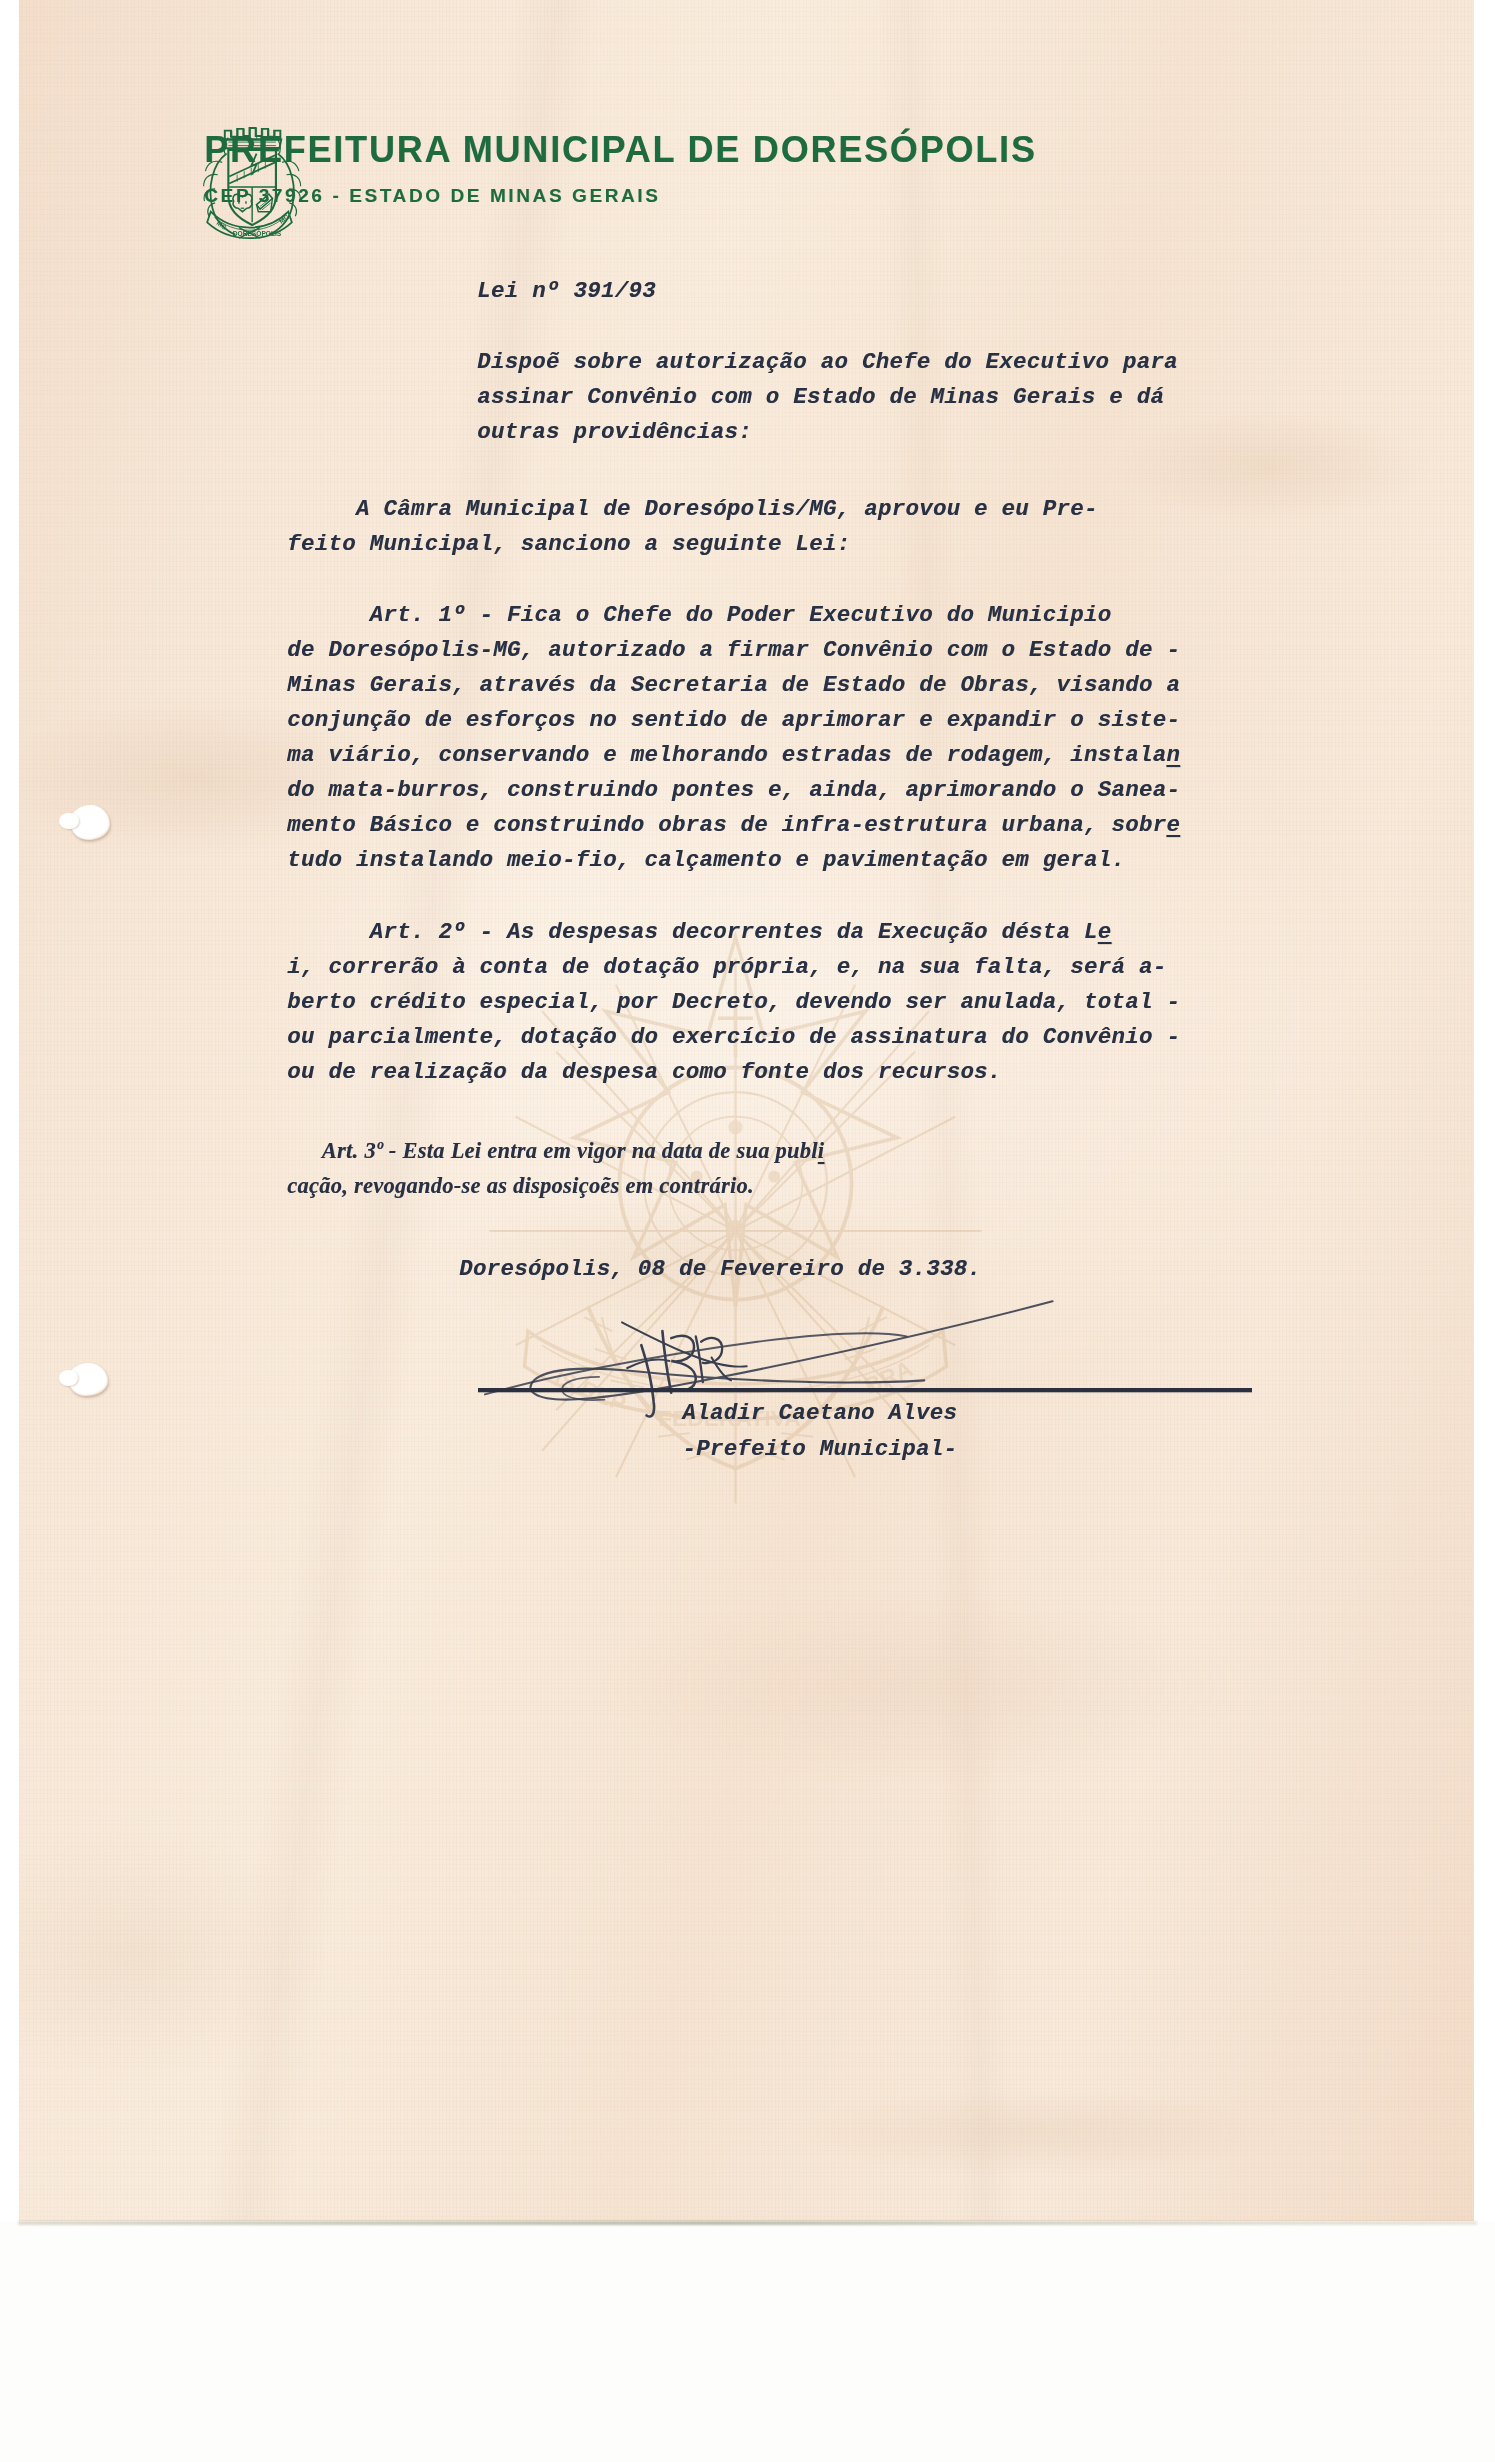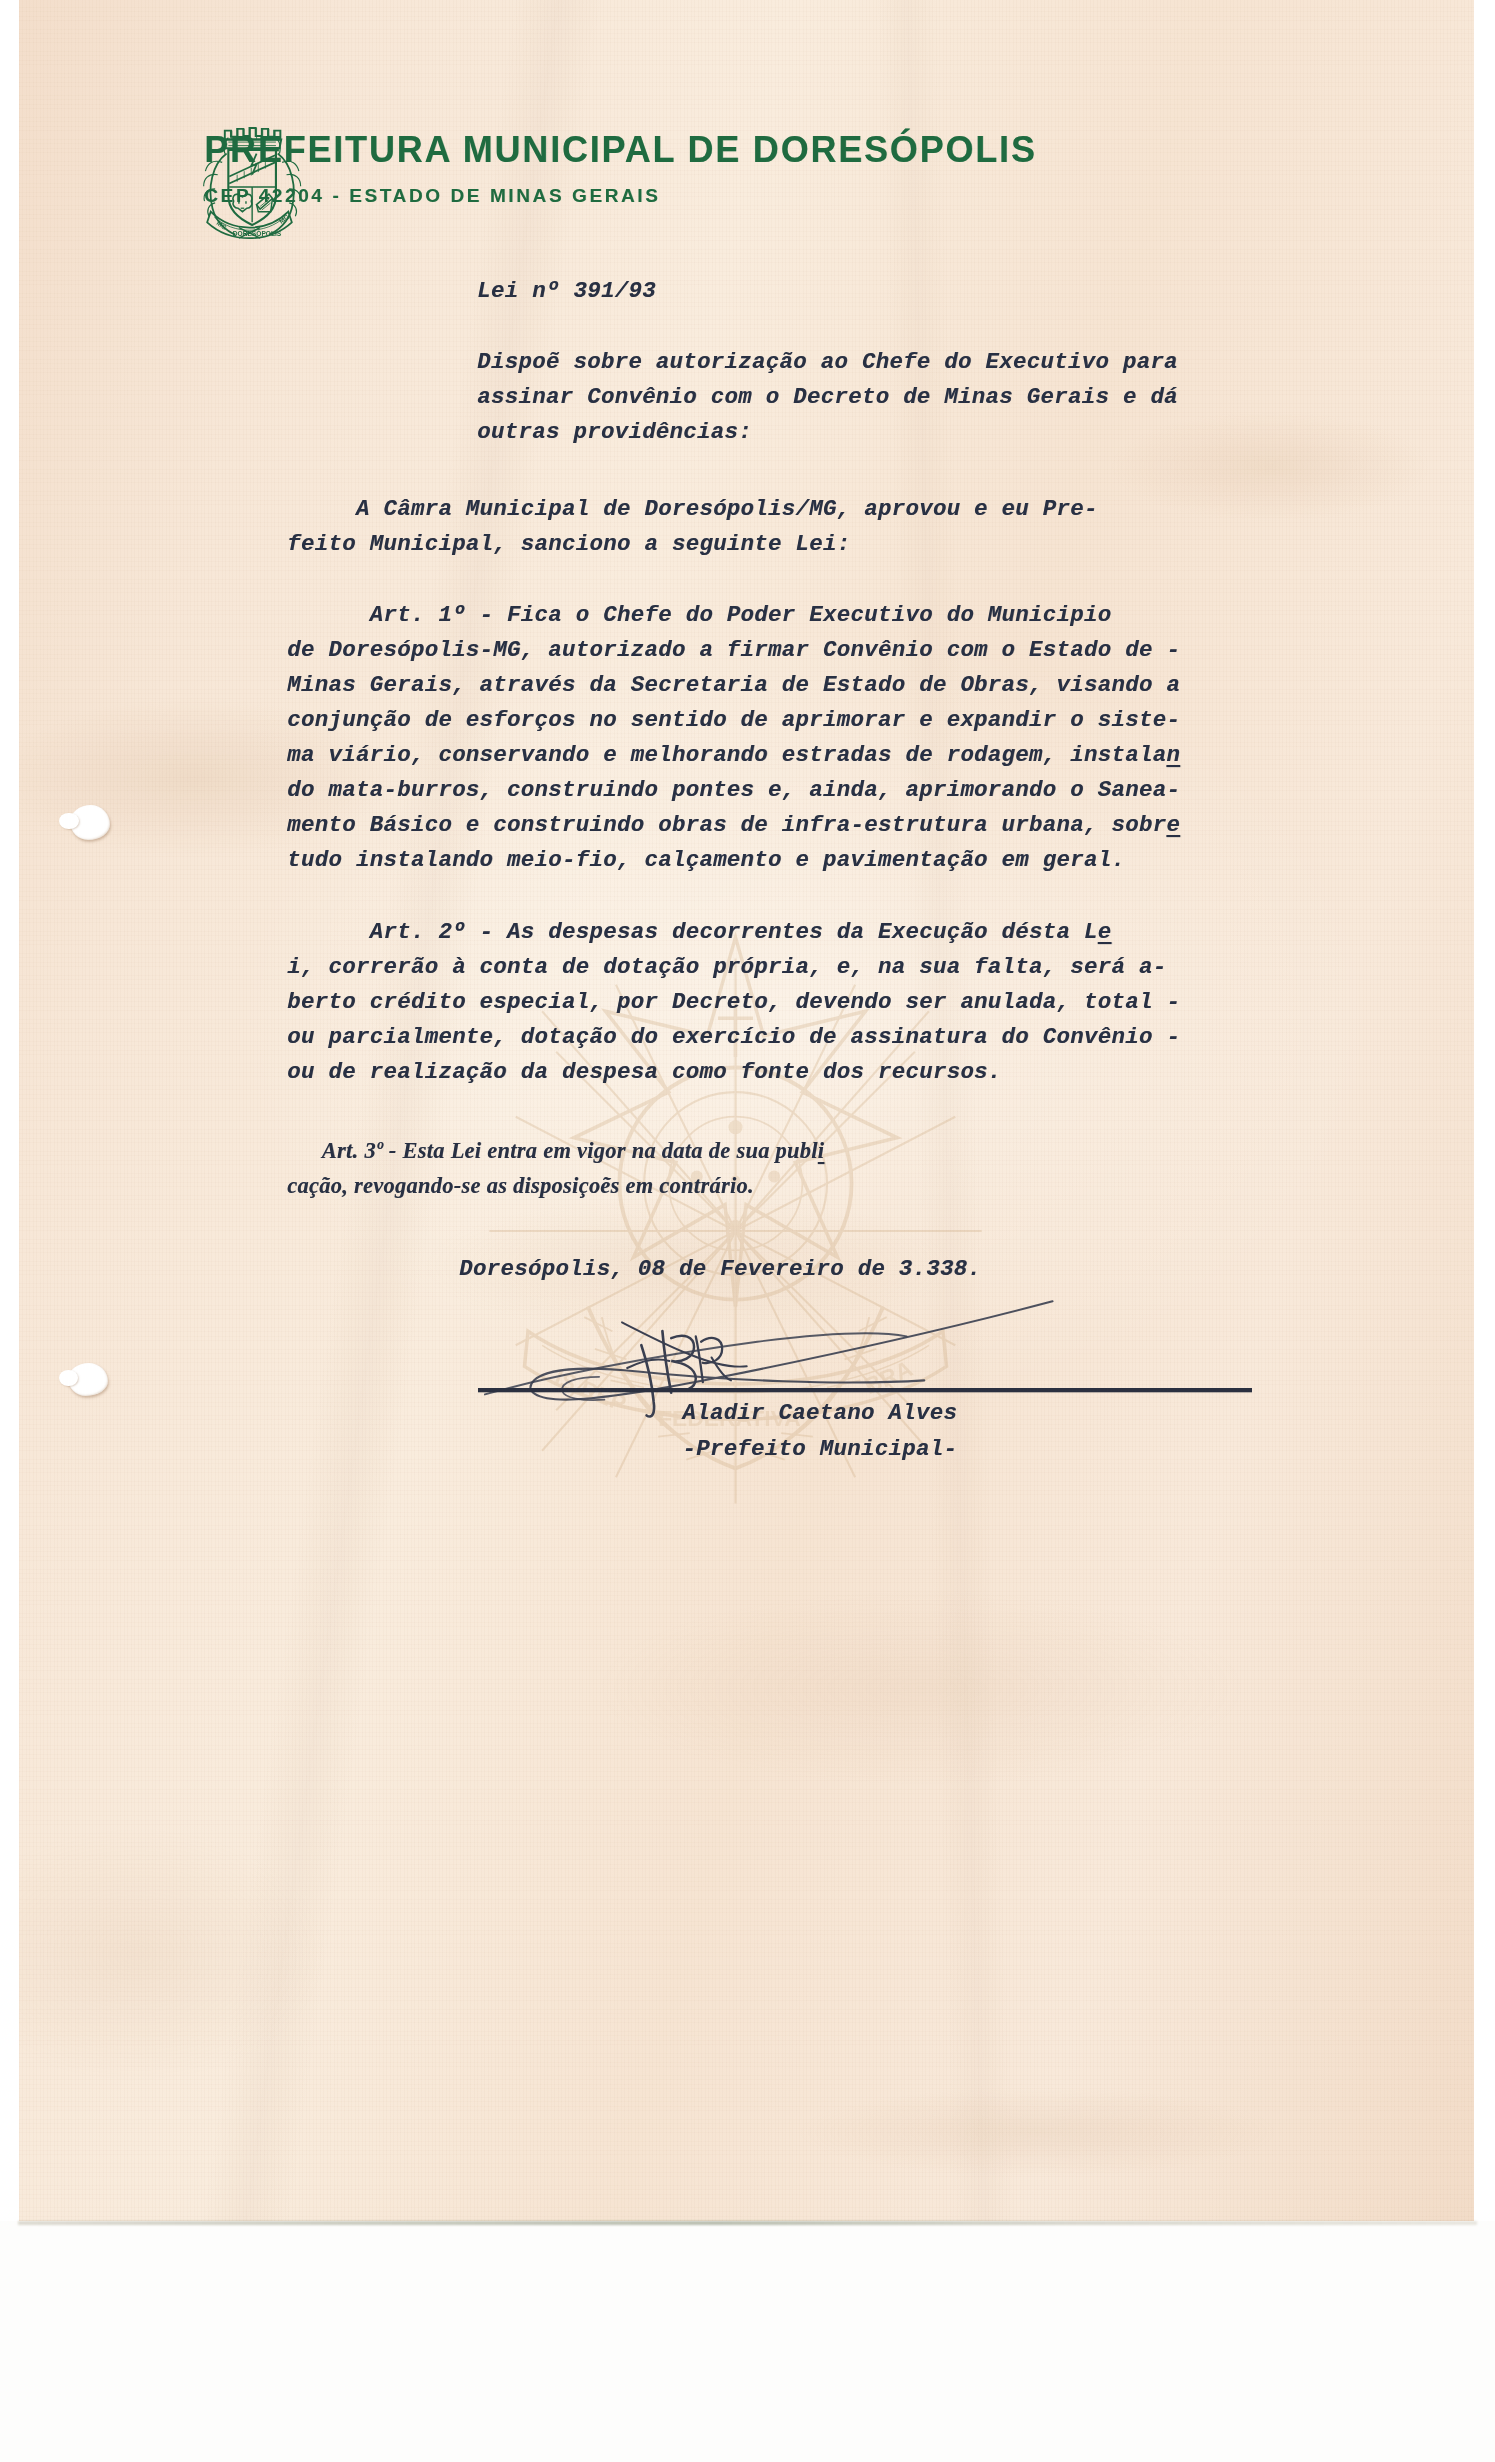--- a/index.html
+++ b/index.html
@@ -358,29 +358,29 @@
           <g fill="#1f6b40" font-family="'Liberation Sans', sans-serif" font-size="7.5" font-weight="700">
             <text x="26" y="126" transform="rotate(36 26 126)">MG</text>
             <text x="45" y="139">DORESÓPOLIS</text>
             <text x="100" y="126" transform="rotate(-36 100 126)">MG</text>
           </g>
         </svg>
       </div>
 
       <div class="header-text">
         <div class="org-title" style="color: rgb(31, 107, 64);">PREFEITURA  MUNICIPAL  DE  DORESÓPOLIS</div>
-        <div class="org-sub" style="color: rgb(31, 107, 64);">CEP 42204 - ESTADO DE MINAS GERAIS</div>
+        <div class="org-sub" style="color: rgb(31, 107, 64);">CEP 37926 - ESTADO DE MINAS GERAIS</div>
       </div>
     </div>
 
     <div class="body">
 
       <div class="blk tw" id="blk-lawno" style="color: rgb(40, 48, 67);">Lei nº 391/93</div>
 
-      <div class="blk tw" id="blk-ementa" style="color: rgb(40, 48, 67);"><span class="line">Dispoẽ sobre autorização ao Chefe do Executivo para</span><span class="line">assinar Convênio com o Decreto de Minas Gerais e dá</span><span class="line">outras providências:</span></div>
+      <div class="blk tw" id="blk-ementa" style="color: rgb(40, 48, 67);"><span class="line">Dispoẽ sobre autorização ao Chefe do Executivo para</span><span class="line">assinar Convênio com o Estado de Minas Gerais e dá</span><span class="line">outras providências:</span></div>
 
       <div class="blk tw" id="blk-preamble" style="color: rgb(40, 48, 67);"><span class="line">     A Câmra Municipal de Doresópolis/MG, aprovou e eu Pre-</span><span class="line">feito Municipal, sanciono a seguinte Lei:</span></div>
 
       <div class="blk tw" id="blk-art1" style="color: rgb(40, 48, 67);"><span class="line">      Art. 1º - Fica o Chefe do Poder Executivo do Municipio</span><span class="line">de Doresópolis-MG, autorizado a firmar Convênio com o Estado de -</span><span class="line">Minas Gerais, através da Secretaria de Estado de Obras, visando a</span><span class="line">conjunção de esforços no sentido de aprimorar e expandir o siste-</span><span class="line">ma viário, conservando e melhorando estradas de rodagem, instala<span class="u-end">n</span></span><span class="line">do mata-burros, construindo pontes e, ainda, aprimorando o Sanea-</span><span class="line">mento Básico e construindo obras de infra-estrutura urbana, sobr<span class="u-end">e</span></span><span class="line">tudo instalando meio-fio, calçamento e pavimentação em geral.</span></div>
 
       <div class="blk tw" id="blk-art2" style="color: rgb(40, 48, 67);"><span class="line">      Art. 2º - As despesas decorrentes da Execução désta L<span class="u-end">e</span></span><span class="line">i, correrão à conta de dotação própria, e, na sua falta, será a-</span><span class="line">berto crédito especial, por Decreto, devendo ser anulada, total -</span><span class="line">ou parcialmente, dotação do exercício de assinatura do Convênio -</span><span class="line">ou de realização da despesa como fonte dos recursos.</span></div>
 
       <div class="blk tw" id="blk-art3" style="color: rgb(40, 48, 67); font-family: Liberation Serif, serif;"><span class="line">      Art. 3º - Esta Lei entra em vigor na data de sua publ<span class="u-end">i</span></span><span class="line">cação, revogando-se as disposiçoẽs em contrário.</span></div>
 
       <div class="blk tw" id="blk-place" style="color: rgb(40, 48, 67);">Doresópolis, 08 de Fevereiro de 3.338.</div>

